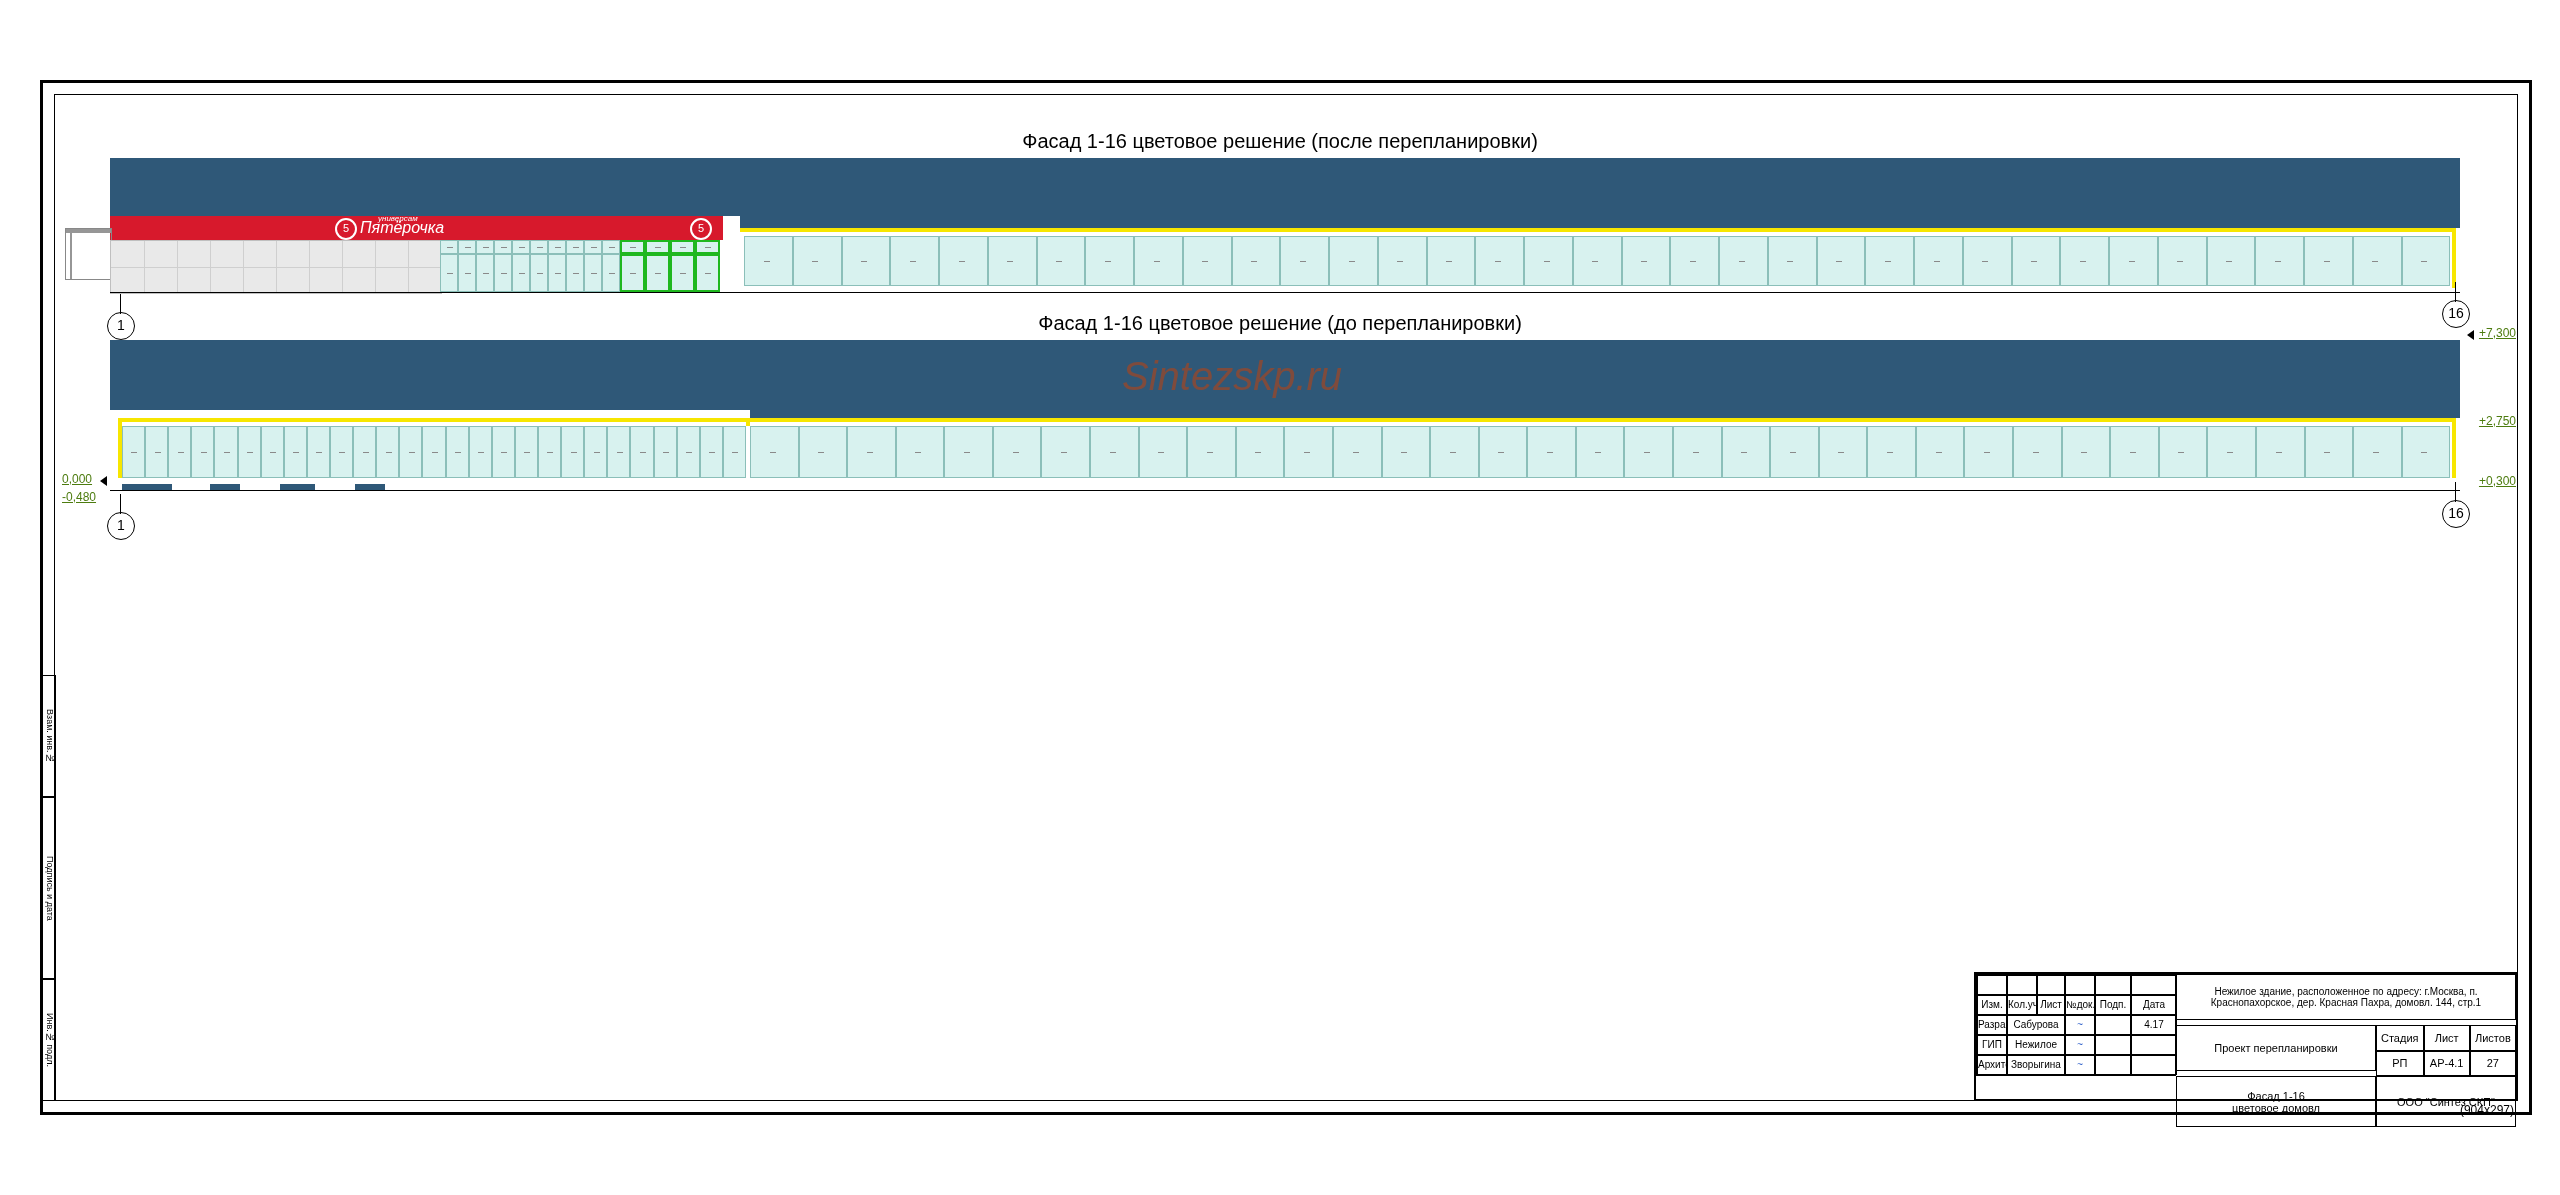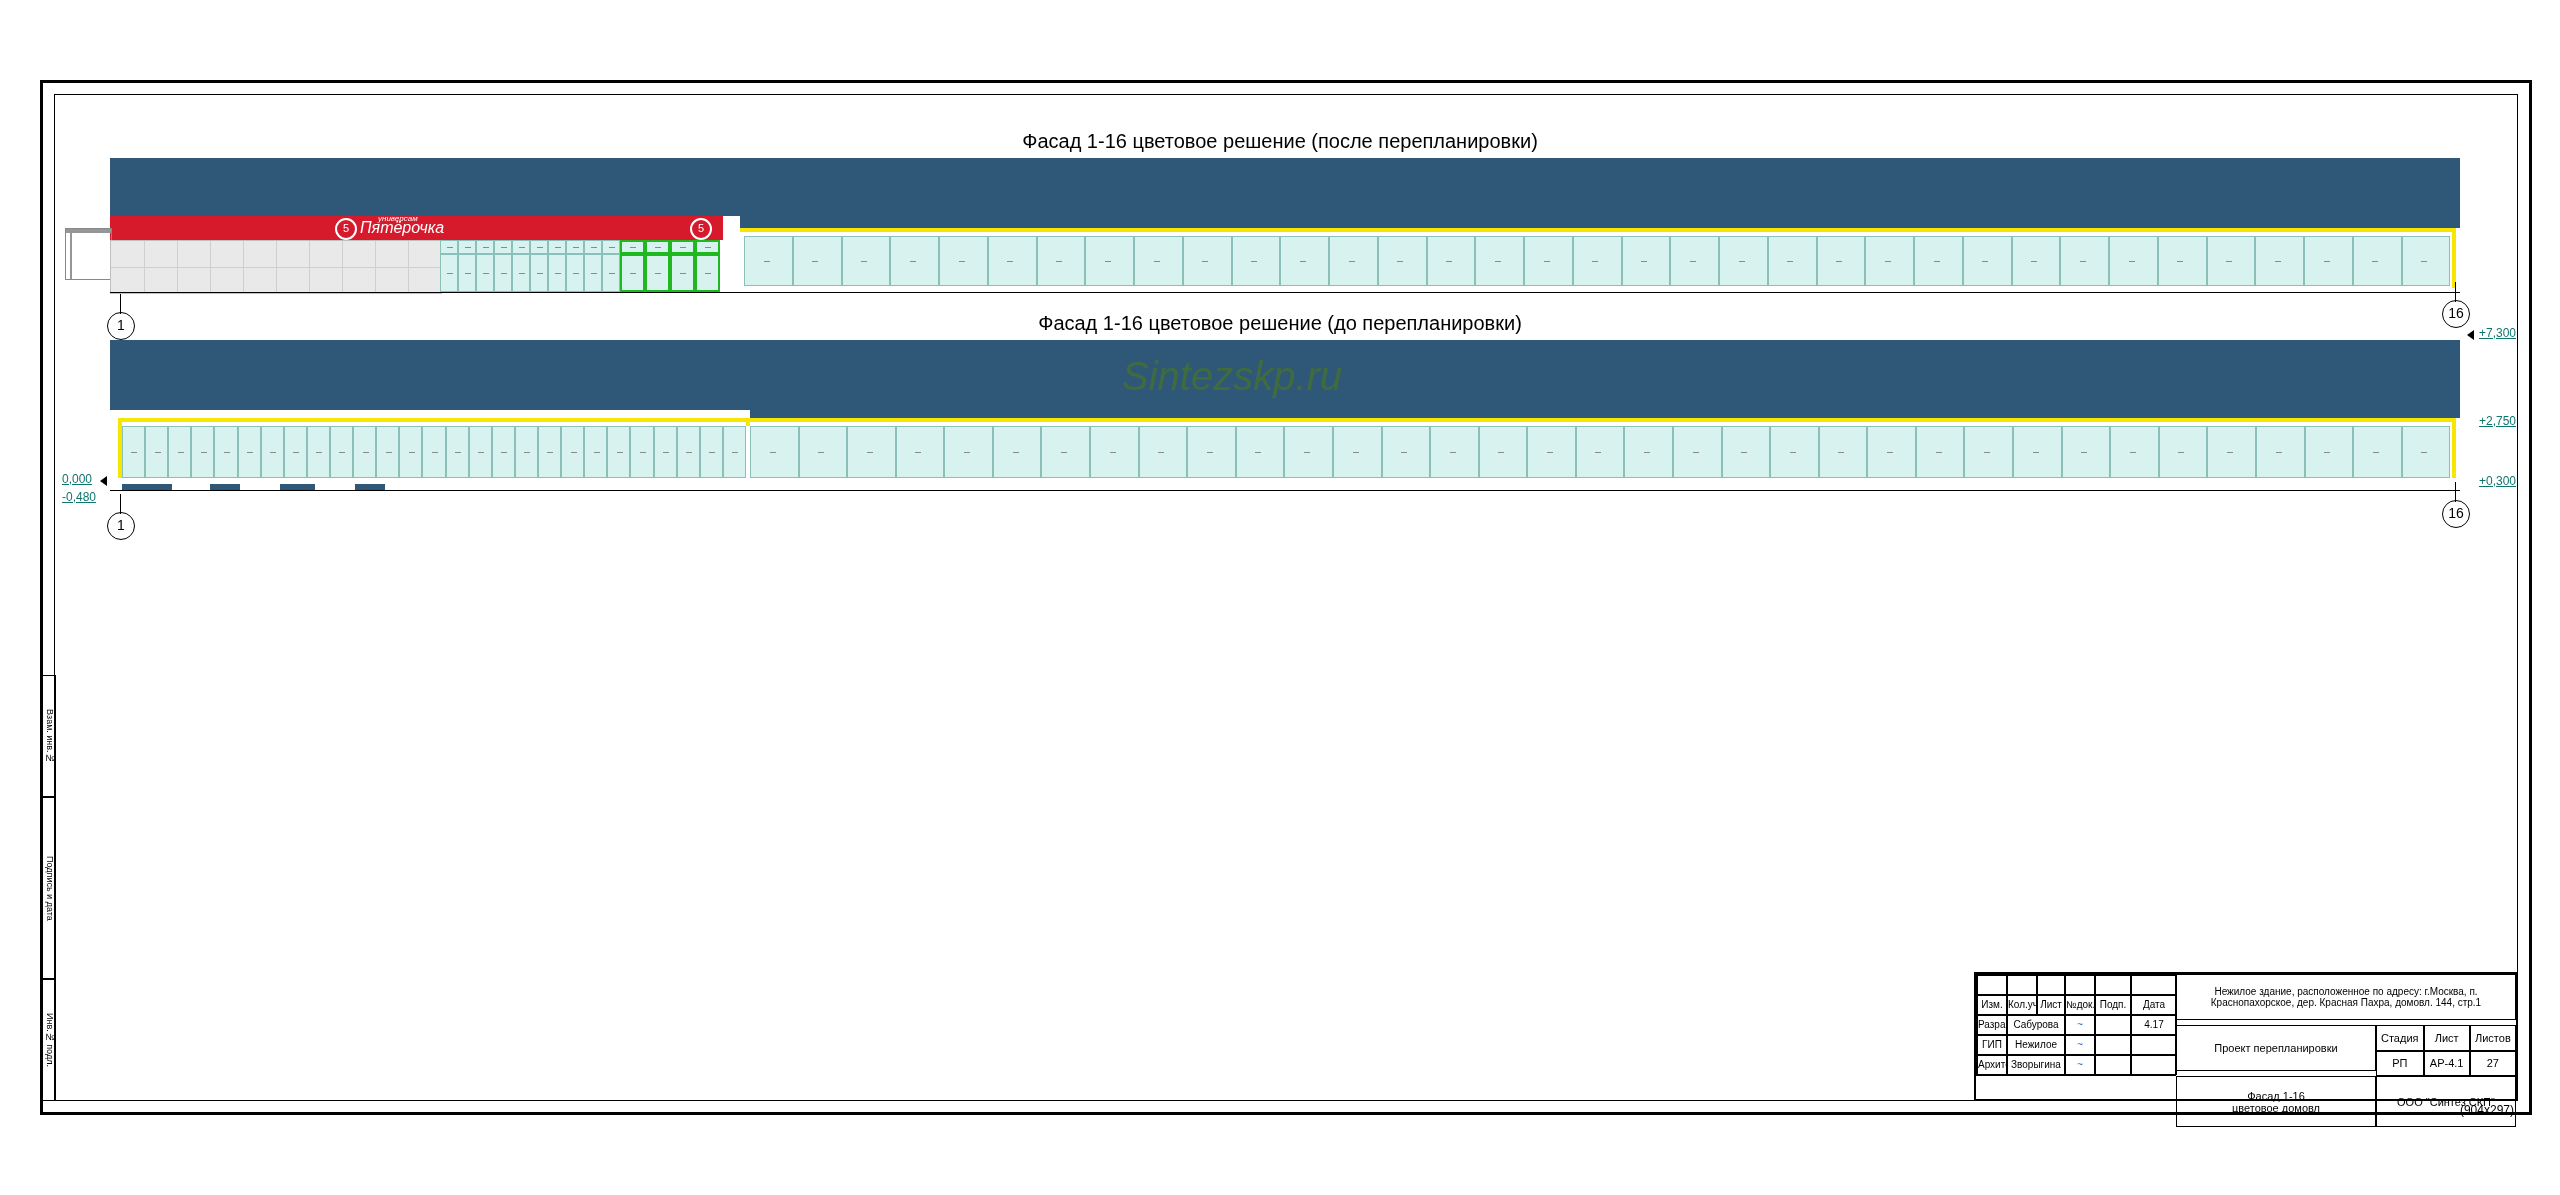--- a/index.html
+++ b/index.html
@@ -19,24 +19,24 @@
   .panel-row{position:absolute;left:0;right:0;border-bottom:1px solid #cfcfcf}
   .entry{position:absolute;background:#bfbfbf;border-left:2px solid #888;border-right:2px solid #888}
   .glass-row{position:absolute;background:#d8f2ef;display:flex}
   .glass-row div{flex:1;border:1px solid #8bbfb9;box-sizing:border-box;position:relative}
   .glass-row div::before{content:'';position:absolute;left:40%;top:50%;width:6px;height:1px;background:#8a8a8a}
   .green-frame div{border:2px solid #1fb81f}
   .yellow-line{position:absolute;background:#f7e600;height:4px}
   .yellow-line-v{position:absolute;background:#f7e600;width:4px}
   .axis-mark{position:absolute;border:1px solid #000;border-radius:50%;width:26px;height:26px;font-size:14px;text-align:center;line-height:24px}
   .axis-stem{position:absolute;background:#000;width:1px;height:20px}
-  .elev-label{position:absolute;font-size:12px;color:#0f766e;text-decoration:underline}
+  .elev-label{position:absolute;font-size:12px;color:#4d7c0f;text-decoration:underline}
   .elev-tick{position:absolute;width:0;height:0;border-top:5px solid transparent;border-bottom:5px solid transparent;border-right:7px solid #000}
   .ground{position:absolute;background:#000;height:1px}
-  .watermark{position:absolute;color:#4d7c0f;opacity:.55;font-size:40px;font-style:italic}
+  .watermark{position:absolute;color:#c2410c;opacity:.55;font-size:40px;font-style:italic}
   
   .tblock{position:absolute;right:42px;bottom:94px;border:2px solid #000;width:540px;height:125px;display:grid;grid-template-columns:200px 200px 140px;font-size:11px}
   .tblock .cell{border:1px solid #000;padding:2px 4px;display:flex;align-items:center;justify-content:center;text-align:center}
   .rev-table{display:grid;grid-template-columns:30px 30px 28px 30px 36px 46px;grid-template-rows:20px 20px 20px 20px 20px}
   .rev-table div{border:1px solid #000;font-size:10px;text-align:center;line-height:18px;overflow:hidden}
   .sig{color:#2a5dc9;font-style:italic}
   .dims{position:absolute;right:46px;bottom:78px;font-size:12px}
   
   .dashed{position:absolute;border-top:1px dashed #2f5878;height:0}
 </style>

